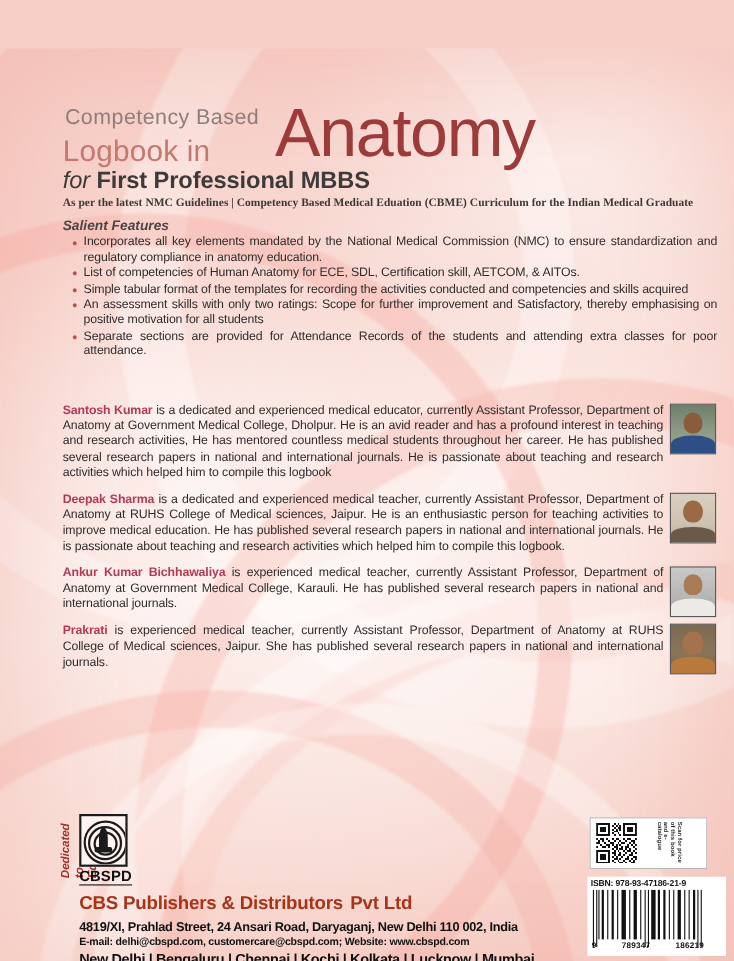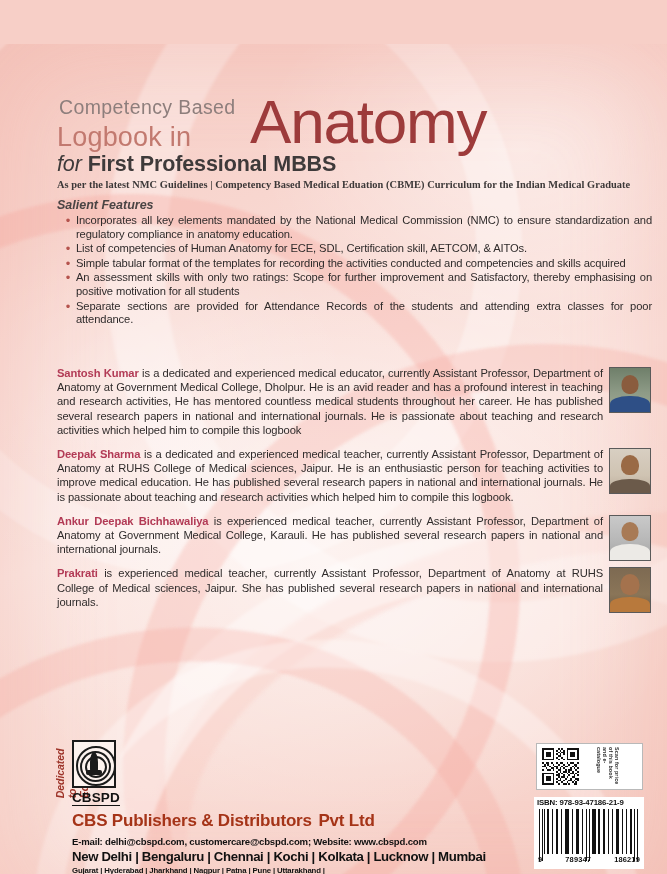--- a/index.html
+++ b/index.html
@@ -115,21 +115,21 @@
   .pub-states{font-size:7.8px;font-weight:700;color:#111;letter-spacing:-.15px;
       line-height:11px;}
 
   
   .qr-card{position:absolute;left:536px;top:699px;width:105px;height:45px;
       background:#fff;border:1px solid #b9b9b9;}
   .qr{position:absolute;left:5px;top:4px;width:37px;height:37px;}
   .qr-cap{position:absolute;left:45px;top:3px;height:39px;width:38px;
       writing-mode:vertical-rl;font-size:5.4px;line-height:6px;color:#2b2b2b;
       font-weight:700;letter-spacing:.1px;}
-  .bc-card{position:absolute;left:534px;top:753px;width:110px;height:72px;background:#fff;}
+  .bc-card{position:absolute;left:534px;top:753px;width:110px;height:72px;background:#fff;padding-left:16px;}
   .isbn{position:absolute;left:3px;top:1px;font-size:7.8px;font-weight:700;color:#111;
       letter-spacing:-.15px;}
   .bars{position:absolute;left:5px;top:12px;height:45px;width:100px;
       display:flex;align-items:flex-start;}
   .bars i{display:block;background:#111;height:45px;margin-right:1px;}
   .bars i.tall{height:52px;}
   .bdig{position:absolute;left:4px;top:58px;width:102px;font-size:7.4px;font-weight:700;
       color:#111;display:flex;justify-content:space-between;letter-spacing:.2px;}
 </style>
 </head>
@@ -218,21 +218,21 @@
 
       <div class="auth">
         <div class="pwrap">
           <div class="photo">
             <div class="sky" style="background:linear-gradient(#c9c9c9,#b6b6b6 60%,#a3a3a3)"></div>
             <div class="head" style="width:17px;height:19px;top:6px;background:#a87a55"></div>
             <div class="body" style="width:40px;height:16px;background:#eceae6"></div>
           </div>
         </div>
         <div class="auth-txt">
-          <span class="auth-name">Ankur Deepak Bichhawaliya</span><span> is experienced medical teacher, currently Assistant Professor, Department of Anatomy at Government Medical College, Karauli. He has published several research papers in national and international journals.</span>
+          <span class="auth-name">Ankur Kumar Bichhawaliya</span><span> is experienced medical teacher, currently Assistant Professor, Department of Anatomy at Government Medical College, Karauli. He has published several research papers in national and international journals.</span>
         </div>
       </div>
 
       <div class="auth">
         <div class="pwrap">
           <div class="photo">
             <div class="sky" style="background:linear-gradient(#7d6a52,#8a7558 60%,#6e5c46)"></div>
             <div class="head" style="width:19px;height:21px;top:6px;background:#a4724d"></div>
             <div class="body" style="width:40px;height:15px;background:#b8793c"></div>
           </div>
@@ -255,20 +255,21 @@
           <div class="lamp"></div>
         </div>
         <div class="cbspd">CBSPD</div>
       </div>
 
       <div class="pub-body">
         <div class="pub-name">
           <span>CBS Publishers &amp; Distributors</span>
           <span>Pvt Ltd</span>
         </div>
+        <div class="pub-addr">4819/XI, Prahlad Street, 24 Ansari Road, Daryaganj, New Delhi 110 002, India</div>
         <div class="pub-mail">E-mail: delhi@cbspd.com, customercare@cbspd.com; Website: www.cbspd.com</div>
         <div class="pub-cities">New Delhi | Bengaluru | Chennai | Kochi | Kolkata | Lucknow | Mumbai</div>
         <div class="pub-states">Gujarat | Hyderabad | Jharkhand | Nagpur | Patna | Pune | Uttarakhand |</div>
       </div>
     </div>
 
     <div class="qr-card">
       <svg class="qr" viewBox="0 0 21 21" shape-rendering="crispEdges">
         <rect width="21" height="21" fill="#fff"></rect>
         <g fill="#111">

